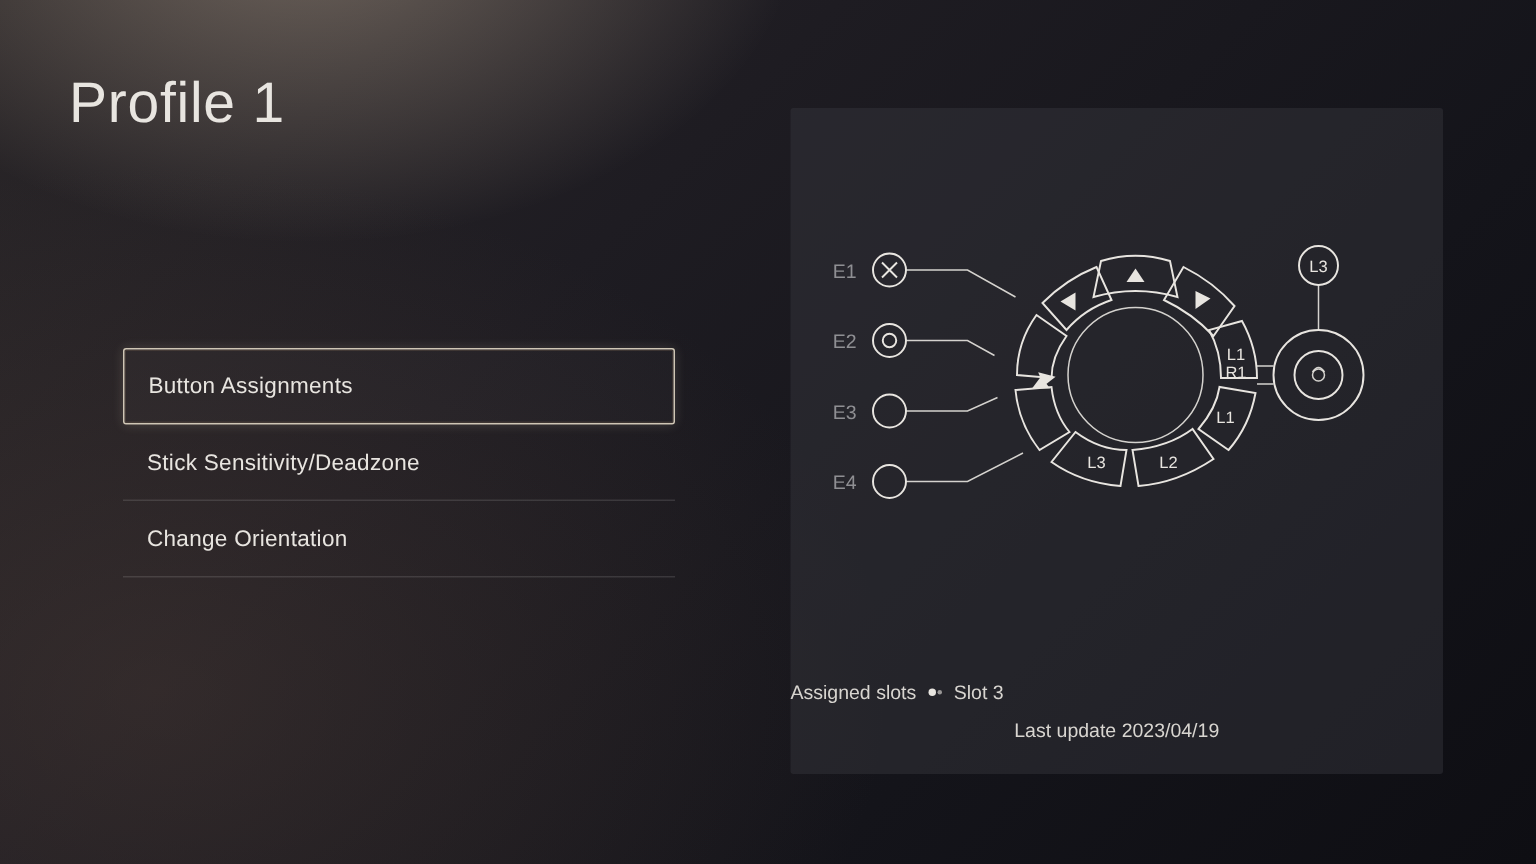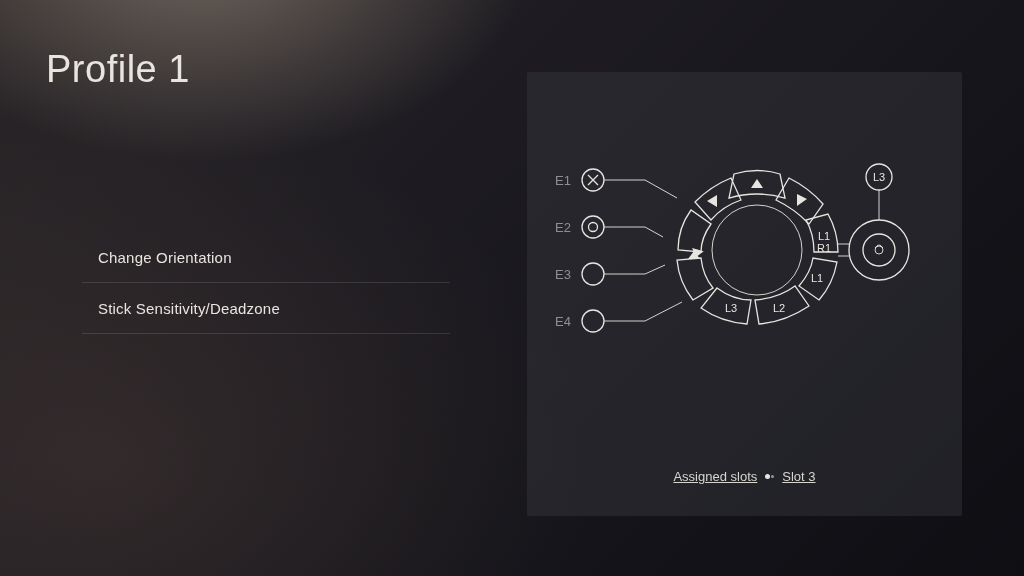--- a/index.html
+++ b/index.html
@@ -56,36 +56,39 @@
   border-radius: 2px;
 }
 .preview svg { position: absolute; left: 0; top: 0; }
 .footer {
   position: absolute;
   left: 0; right: 0; bottom: 22px;
   text-align: center;
   font-size: 13px;
   color: #d8d5d0;
 }
-.footer .line1 { display: flex; align-items: center; justify-content: center; gap: 8px; margin-bottom: 10px; text-decoration: underline; }
+.footer .line1 { display: flex; align-items: center; justify-content: flex-start; gap: 8px; margin-bottom: 10px; }
 .slot-icon { display: inline-flex; align-items: center; gap: 1px; }
 .slot-icon .dot { width: 5px; height: 5px; border-radius: 50%; background: #e8e5e0; }
 .slot-icon .dot.small { width: 3px; height: 3px; opacity: 0.6; }
 </style>
 </head>
 <body>
 
 <div class="title">Profile 1</div>
 
 <div class="menu">
-  <div class="menu-item">
-    <span>Change Orientation</span>
+  <div class="menu-item selected">
+    <span>Button Assignments</span>
   </div>
   <div class="menu-item">
     <span>Stick Sensitivity/Deadzone</span>
+  </div>
+  <div class="menu-item">
+    <span>Change Orientation</span>
   </div>
 </div>
 
 <div class="preview">
   <svg width="435" height="444" viewBox="0 0 435 444">
     <defs>
       <style>
         .stroke { fill: none; stroke: #e8e5e0; stroke-width: 1.3; }
         .thin   { fill: none; stroke: #e8e5e0; stroke-width: 1; opacity: 0.9;}
         .label  { fill: #e8e5e0; font-size: 11px; font-family: inherit; }
@@ -168,14 +171,19 @@
 
   <div class="footer">
     <div class="line1">
       <span>Assigned slots</span>
       <span class="slot-icon">
         <span class="dot"></span>
           <span class="dot small"></span>
       </span>
       <span>Slot 3</span>
     </div>
+    <div class="line2">
+      <span>Last update</span>
+      <span> </span>
+      <span>2023/04/19</span>
+    </div>
   </div>
 </div>
 
 </body></html>

